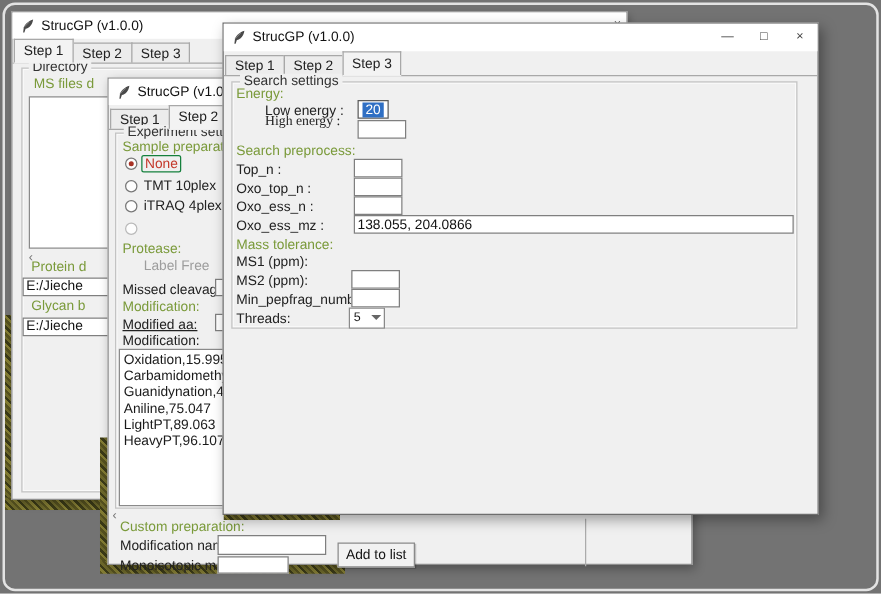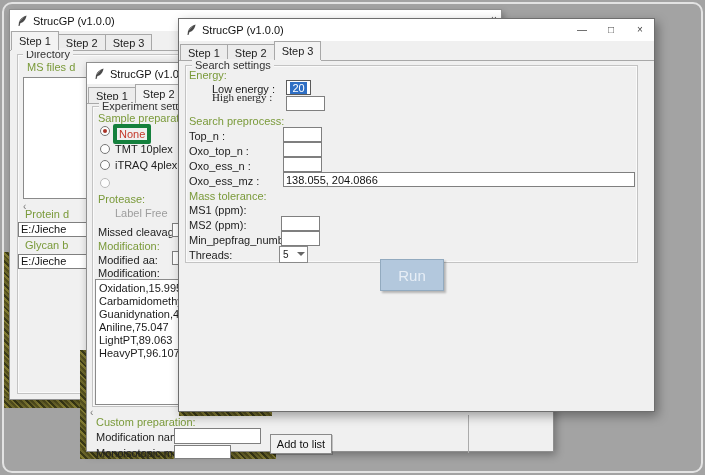--- a/index.html
+++ b/index.html
@@ -1,18 +1,18 @@
 <!DOCTYPE html>
 <html><head>
 <meta charset="utf-8">
 <style>
   * { margin:0; padding:0; box-sizing:border-box; }
   html,body { background:#ffffff; }
   body { font-family:"Liberation Sans", sans-serif; font-size:11px; color:#1a1a1a; }
-  .canvas { position:relative; width:705px; height:475px; background:#a3a3a3; overflow:hidden; }
+  .canvas { position:relative; width:705px; height:475px; background:#737373; overflow:hidden; }
   .frame { position:absolute; inset:2px; border:2px solid #e3e3e3; border-radius:10px; pointer-events:none; z-index:9; }
 
   .window { position:absolute; background:#f0f0f0; border:1px solid #8f8f8f; }
   .titlebar { position:relative; height:21px; background:#ffffff; display:flex; align-items:center; gap:5px; padding:0 7px; }
   .title { font-size:11px; color:#111; }
   .winctl { position:absolute; top:5px; display:flex; gap:17px; color:#444; font-size:10px; line-height:10px; }
   .ctl { width:12px; text-align:center; cursor:default; }
   .tabs { position:absolute; left:1px; display:flex; align-items:flex-end; height:19px; }
   .tab { background:#ececec; border:1px solid #a8a8a8; border-bottom:none; padding:2px 7px 2px 7px; margin-right:-1px; height:16px; color:#222; }
   .tab.sel { background:#f3f3f3; height:19px; padding-top:3px; position:relative; z-index:2; box-shadow:0 1px 0 #f0f0f0; }
@@ -33,21 +33,21 @@
   .chev { width:7px; height:5px; position:relative; }
   .chev::after { content:""; position:absolute; left:0; top:0; border-left:4px solid transparent; border-right:4px solid transparent; border-top:4px solid #666; }
 
   .list { position:absolute; background:#fff; border:1px solid #8a8a8a; overflow:hidden; padding:2px 3px; }
   .list div { line-height:13px; white-space:nowrap; }
   .scrl { position:absolute; color:#777; font-size:10px; }
 
   .radio { position:absolute; width:10px; height:10px; border-radius:50%; border:1px solid #777; background:#fdfdfd; }
   .radio.on::after { content:""; display:block; width:4px; height:4px; margin:2px; border-radius:50%; background:#a83226; }
   .radio.dis { border-color:#b9b9b9; }
-  .none-hl { color:#c4382a; border:4px solid #15803d; border-radius:2px; padding:0 2px; }
+  .none-hl { color:#c4382a; border:1px solid #15803d; border-radius:2px; padding:0 2px; }
 
   .runbtn { position:absolute; background:#b3c8dd; border:1px solid #92aabf; color:#e7eef6; font-size:15px; display:flex; align-items:center; justify-content:center; box-shadow:2px 2px 2px rgba(0,0,0,0.25); cursor:pointer; }
   .btn { position:absolute; background:#f2f2f2; border:1px solid #8a8a8a; font-size:11px; display:flex; align-items:center; justify-content:center; box-shadow:1px 1px 0 rgba(0,0,0,0.2); color:#111; cursor:pointer; }
 
   .olive { position:absolute; background:repeating-linear-gradient(45deg,#55511f 0 2px,#837c33 2px 4px,#3b3a17 4px 6px,#6d682a 6px 8px); }
   .divline { position:absolute; width:1px; background:#ababab; }
   .appicon { width:11px; height:12px; flex:0 0 auto; }
 </style>
 </head>
 <body>
@@ -118,21 +118,21 @@
     <span class="lbl" style="left:28px; top:80px;">TMT 10plex</span>
     <span class="radio" style="left:13px; top:97px;"></span>
     <span class="lbl" style="left:28px; top:96px;">iTRAQ 4plex</span>
     <span class="radio dis" style="left:13px; top:115px;"></span>
     <span class="lbl gray" style="left:28px; top:114px;margin-top:30px;">Label Free</span>
 
     <span class="lbl green" style="left:11px; top:130px;">Protease:</span>
     <span class="lbl" style="left:11px; top:163px;">Missed cleavages:</span>
     <input class="inp" style="left: 85px; top: 160px; width: 28px; height: 14px;" value="">
     <span class="lbl green" style="left:11px; top:177px;">Modification:</span>
-    <span class="lbl" style="left:11px; top:191px;">Modified aa:</span>
+    <span class="lbl" style="left:11px; top:191px;text-decoration:underline;">Modified aa:</span>
     <input class="inp" style="left: 85px; top: 188px; width: 28px; height: 14px;" value="">
     <span class="lbl" style="left:11px; top:204px;">Modification:</span>
 
     <div class="list" style="left:8px; top:216px; width:196px; height:126px;">
       <div>Oxidation,15.995</div>
       <div>Carbamidomethyl,57</div>
       <div>Guanidynation,42.02</div>
       <div>Aniline,75.047</div>
       <div>LightPT,89.063</div>
       <div>HeavyPT,96.107</div>
@@ -196,15 +196,14 @@
     <span class="lbl" style="left:10px; top:200px;">MS2 (ppm):</span>
     <input class="inp ctr" style="left: 102px; top: 197px; width: 27px; height: 15px;" value="20">
     <span class="lbl" style="left:10px; top:215px;">Min_pepfrag_number:</span>
     <input class="inp ctr" style="left: 102px; top: 212px; width: 27px; height: 15px;" value="5">
     <span class="lbl" style="left:10px; top:230px;">Threads:</span>
     <div class="combo" style="left:100px; top:227px; width:29px; height:17px; font-size:10px;">
       <span>5</span>
       <span class="chev"></span>
     </div>
 
-    <div class="runbtn" style="left:201px; top:240px; width:64px; height:32px;">Run</div>
   </div>
 </div>
 
 </body></html>

